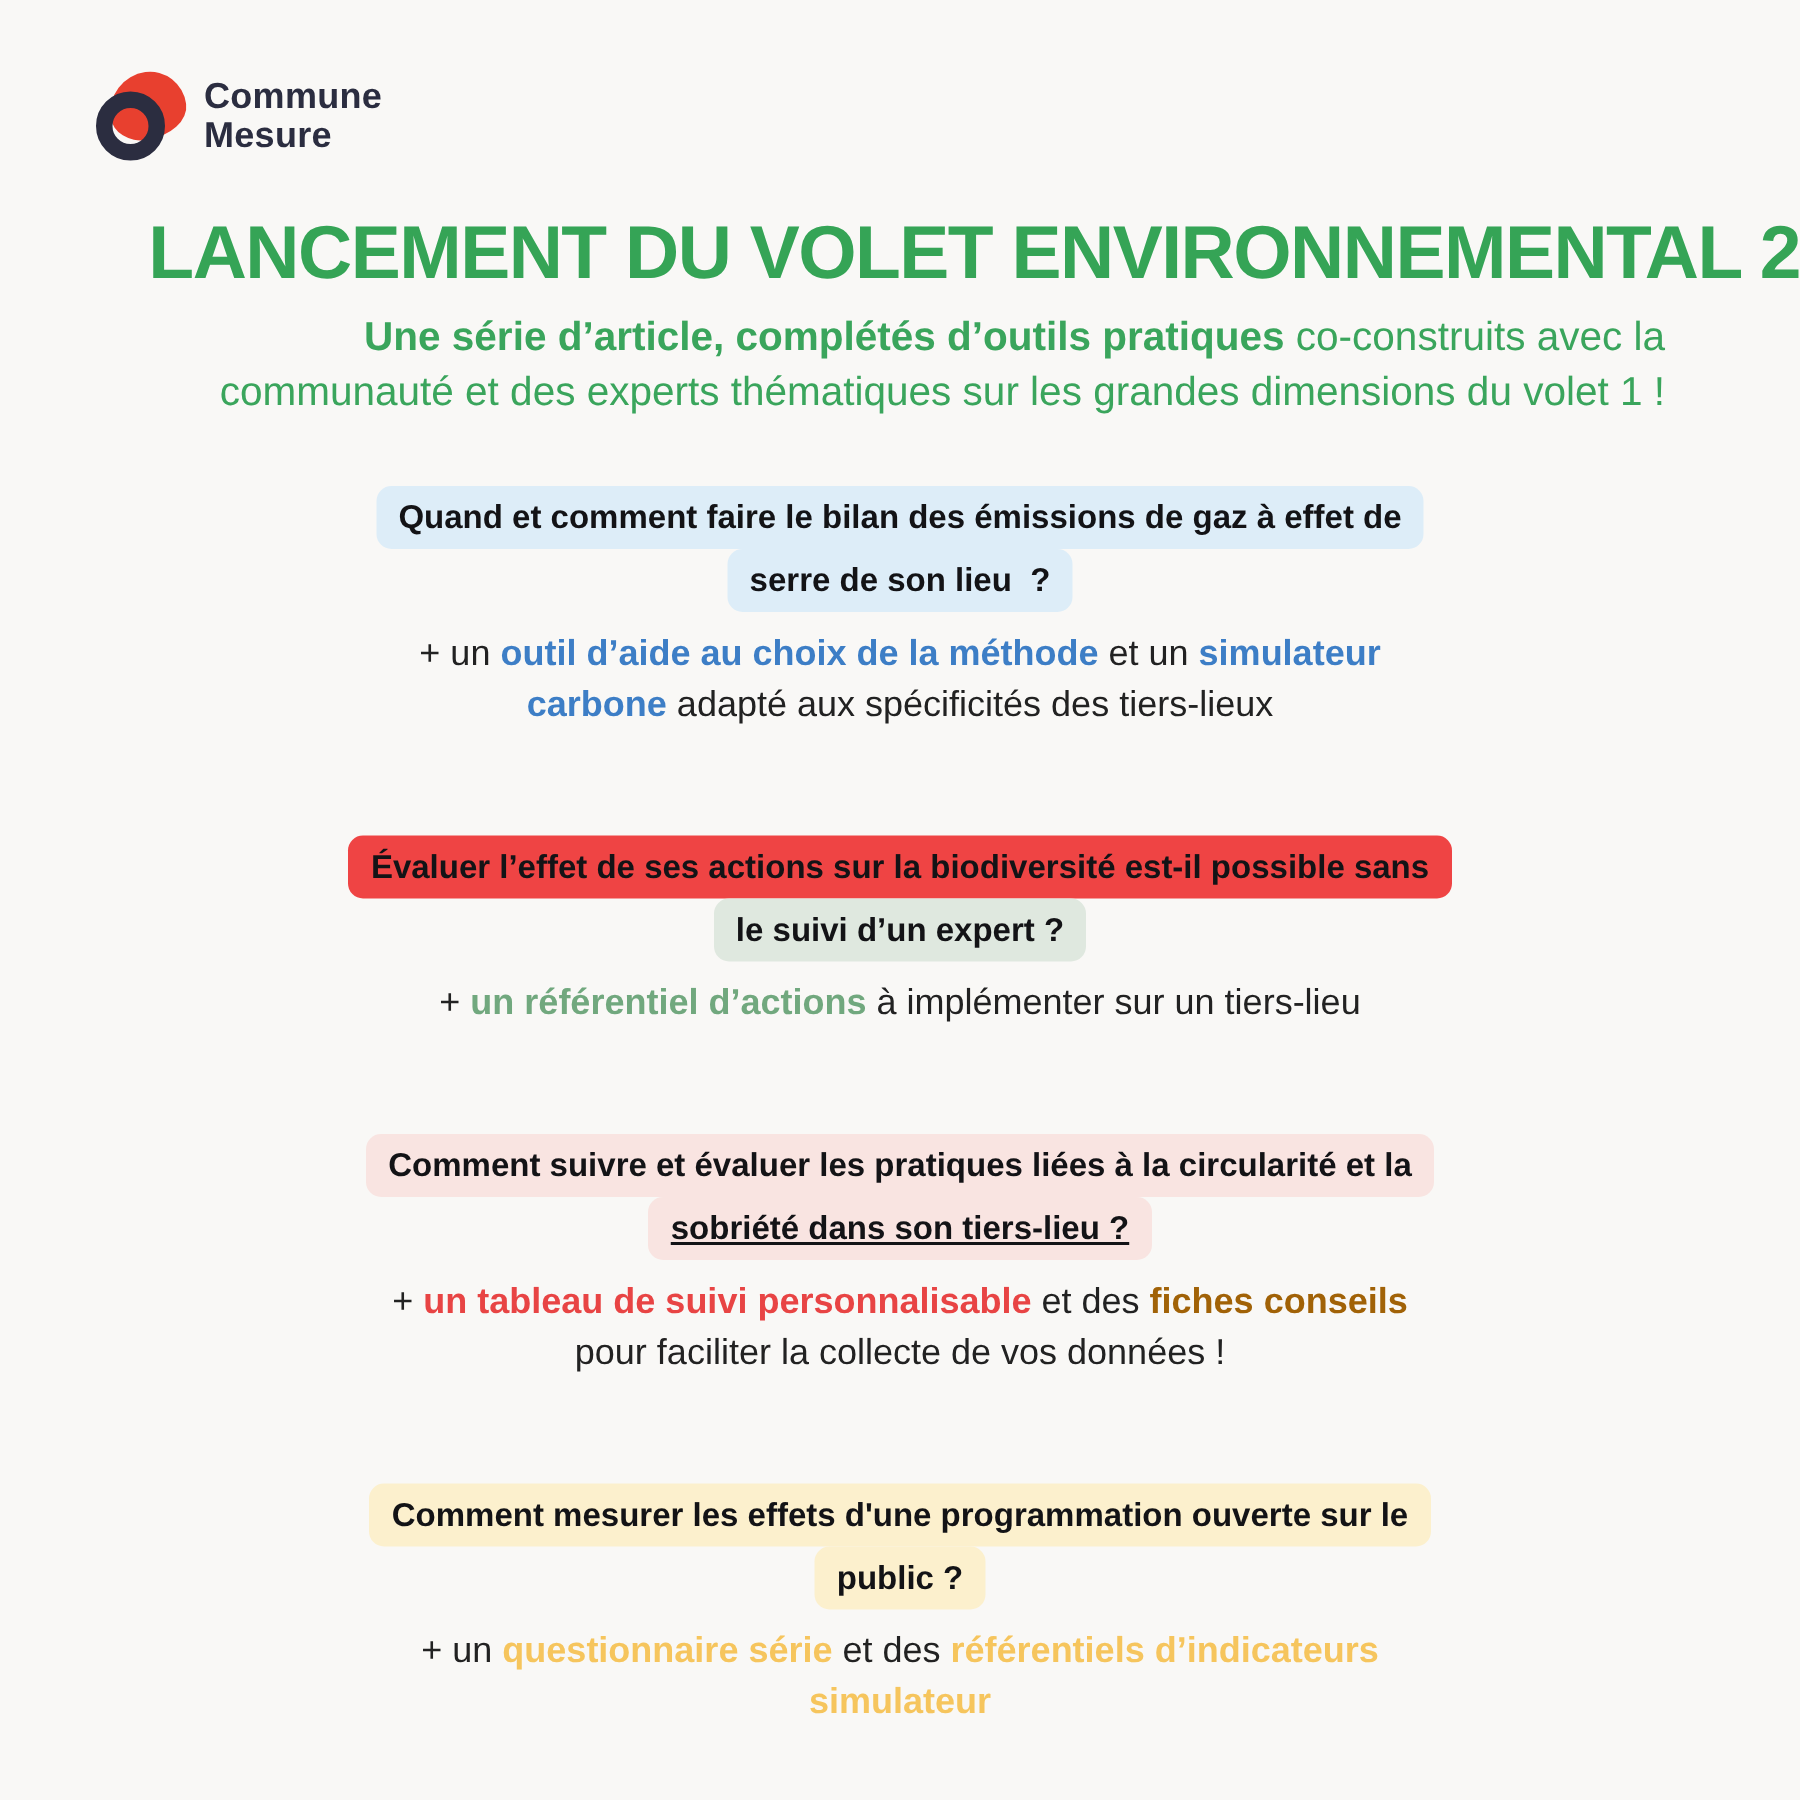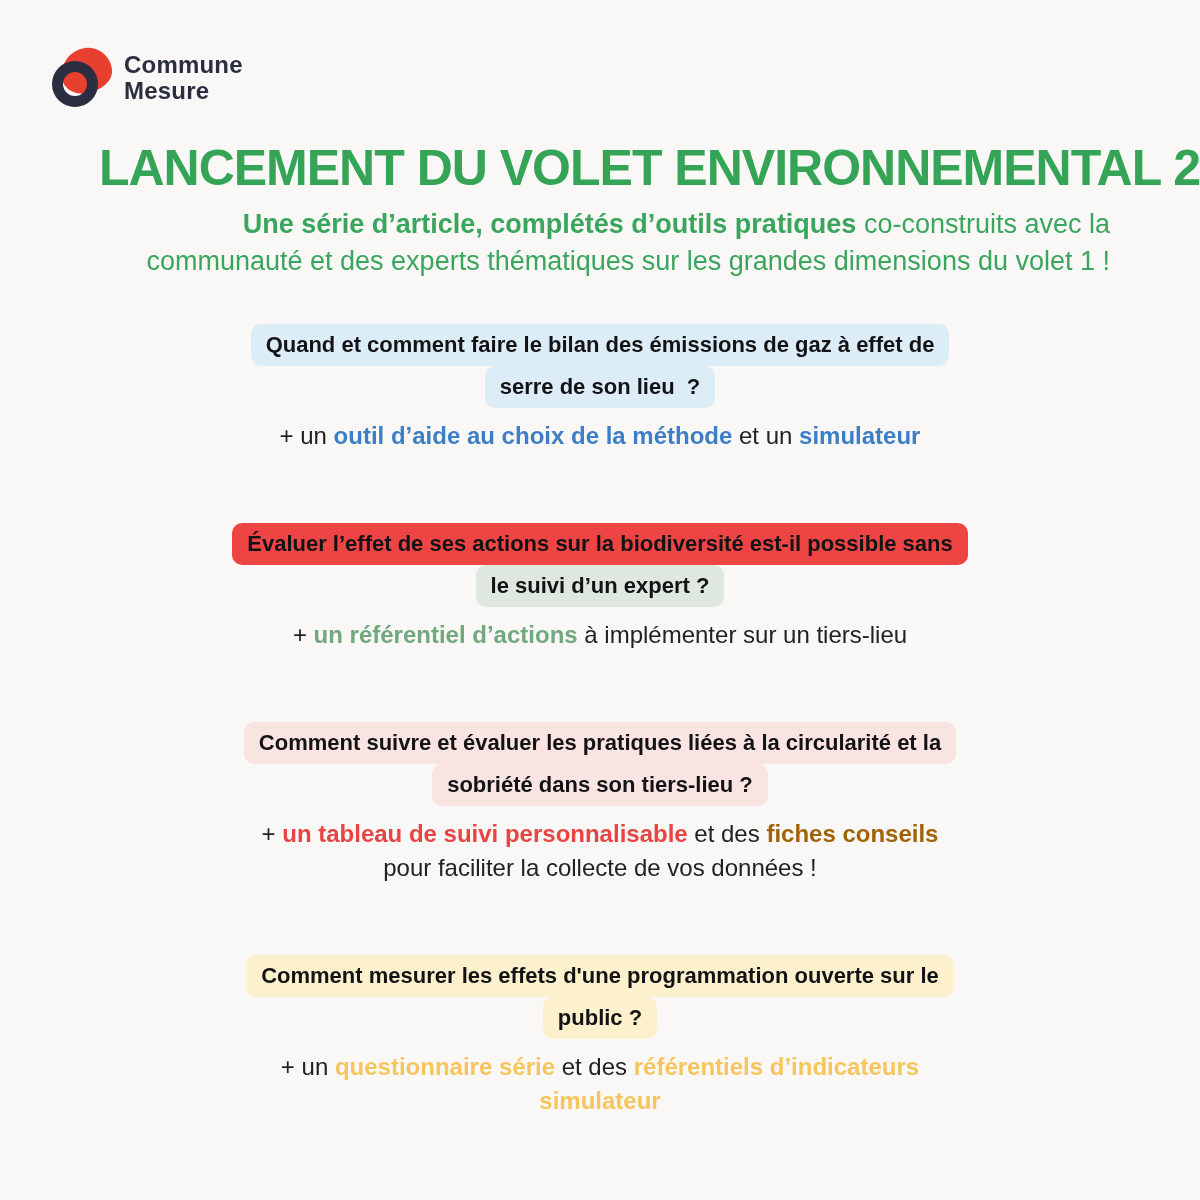--- a/index.html
+++ b/index.html
@@ -6,21 +6,21 @@
   body{
     width:1200px;height:1200px;
     background:#f9f8f6;
     font-family:"Liberation Sans", sans-serif;
     color:#1d1d1f;
     overflow:hidden;
     position:relative;
   }
   
   .logo-row{
-    position:absolute;top:45px;left:52px;
+    position:absolute;top:45px;left:64px;
     display:flex;align-items:center;gap:12px;
   }
   .logo-mark{position:relative;width:60px;height:66px;}
   .logo-blob{
     position:absolute;left:9px;top:3px;width:51px;height:45px;
     border-radius:53% 47% 58% 42% / 60% 55% 45% 40%;
     transform:rotate(-8deg);
   }
   .logo-ring{
     position:absolute;left:0;top:16px;width:46px;height:46px;
@@ -78,35 +78,36 @@
 </div>
 
 <div class="sections" id="sections">
     <div class="section">
       <div class="question">
         <span class="q-line" style="background: rgb(221, 237, 248);">Quand et comment faire le bilan des émissions de gaz à effet de</span>
         <span class="q-line" style="background: rgb(221, 237, 248);">serre de son lieu  ?</span>
       </div>
       <div class="answer">
         <div class="a-line"><span>+ un </span><span class="em" style="color: rgb(61, 126, 198);">outil d’aide au choix de la méthode</span><span> et un </span><span class="em" style="color: rgb(61, 126, 198);">simulateur</span></div>
+        <div class="a-line"><span class="em" style="color: rgb(61, 126, 198);">carbone</span><span> adapté aux spécificités des tiers-lieux</span></div>
       </div>
     </div>
     <div class="section">
       <div class="question">
         <span class="q-line" style="background: #ef4444;">Évaluer l’effet de ses actions sur la biodiversité est-il possible sans</span>
         <span class="q-line" style="background: rgb(223, 232, 223);">le suivi d’un expert ?</span>
       </div>
       <div class="answer">
         <div class="a-line"><span>+ </span><span class="em" style="color: rgb(113, 168, 126);">un référentiel d’actions</span><span> à implémenter sur un tiers-lieu</span></div>
       </div>
     </div>
     <div class="section">
       <div class="question">
         <span class="q-line" style="background: rgb(249, 228, 225);">Comment suivre et évaluer les pratiques liées à la circularité et la</span>
-        <span class="q-line" style="background: rgb(249, 228, 225);">sobriété dans son tiers-lieu ?</span>
+        <span class="q-line" style="background: rgb(249, 228, 225); text-decoration: underline;">sobriété dans son tiers-lieu ?</span>
       </div>
       <div class="answer">
         <div class="a-line"><span>+ </span><span class="em" style="color: rgb(232, 68, 68);">un tableau de suivi personnalisable</span><span> et des </span><span class="em" style="color: #a16207;">fiches conseils</span></div>
         <div class="a-line"><span>pour faciliter la collecte de vos données !</span></div>
       </div>
     </div>
     <div class="section">
       <div class="question">
         <span class="q-line" style="background: rgb(252, 240, 205);">Comment mesurer les effets d'une programmation ouverte sur le</span>
         <span class="q-line" style="background: rgb(252, 240, 205);">public ?</span>

